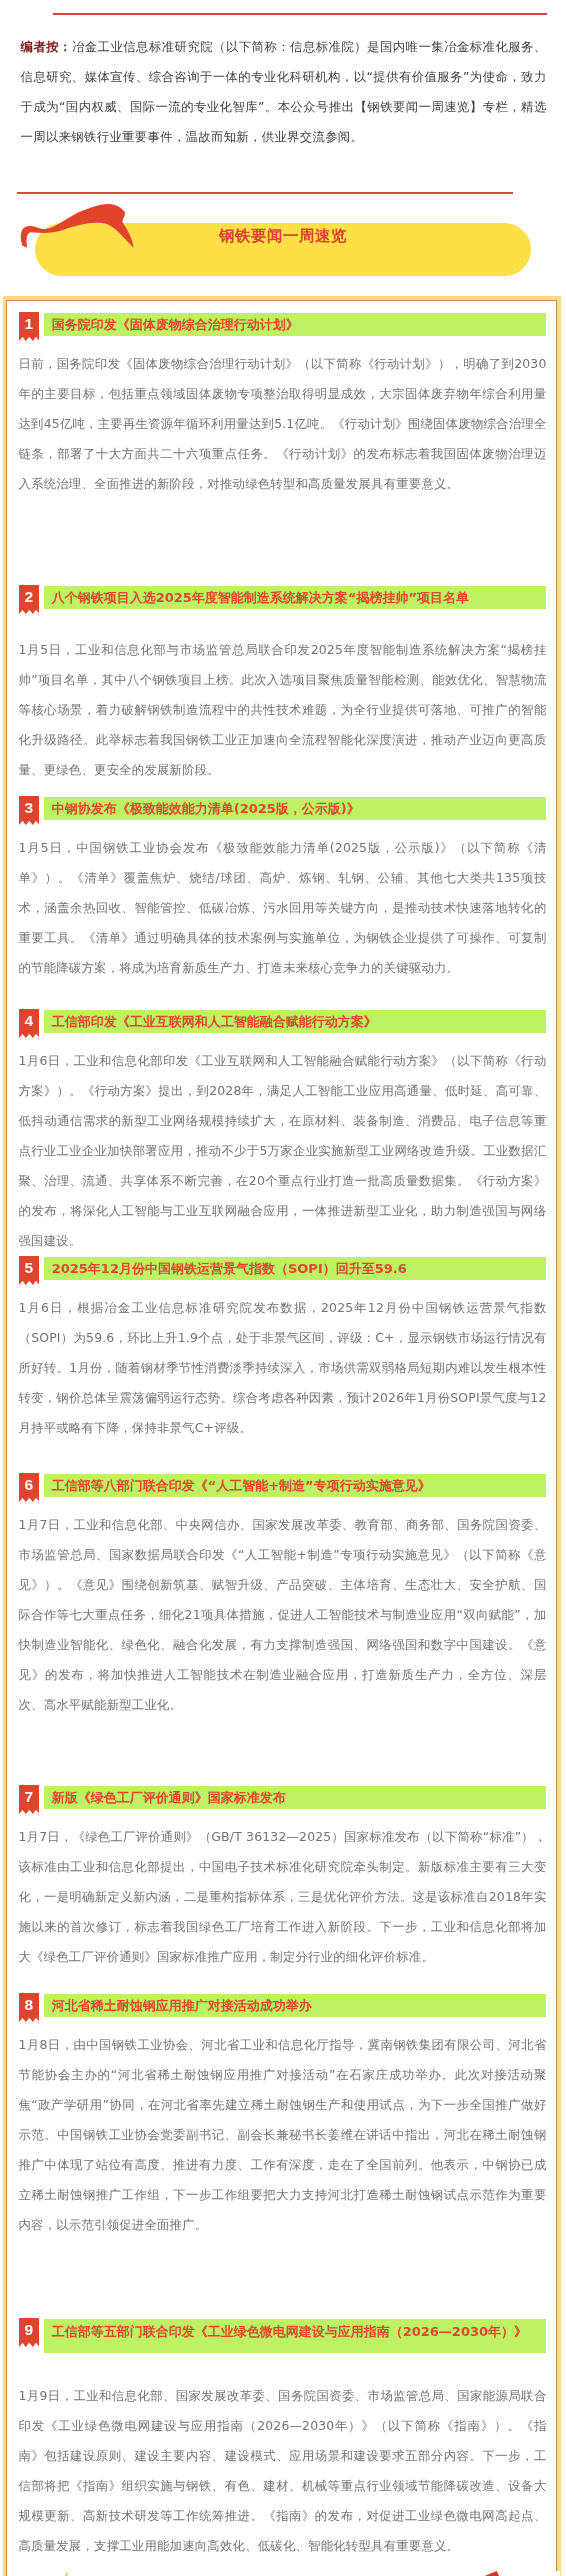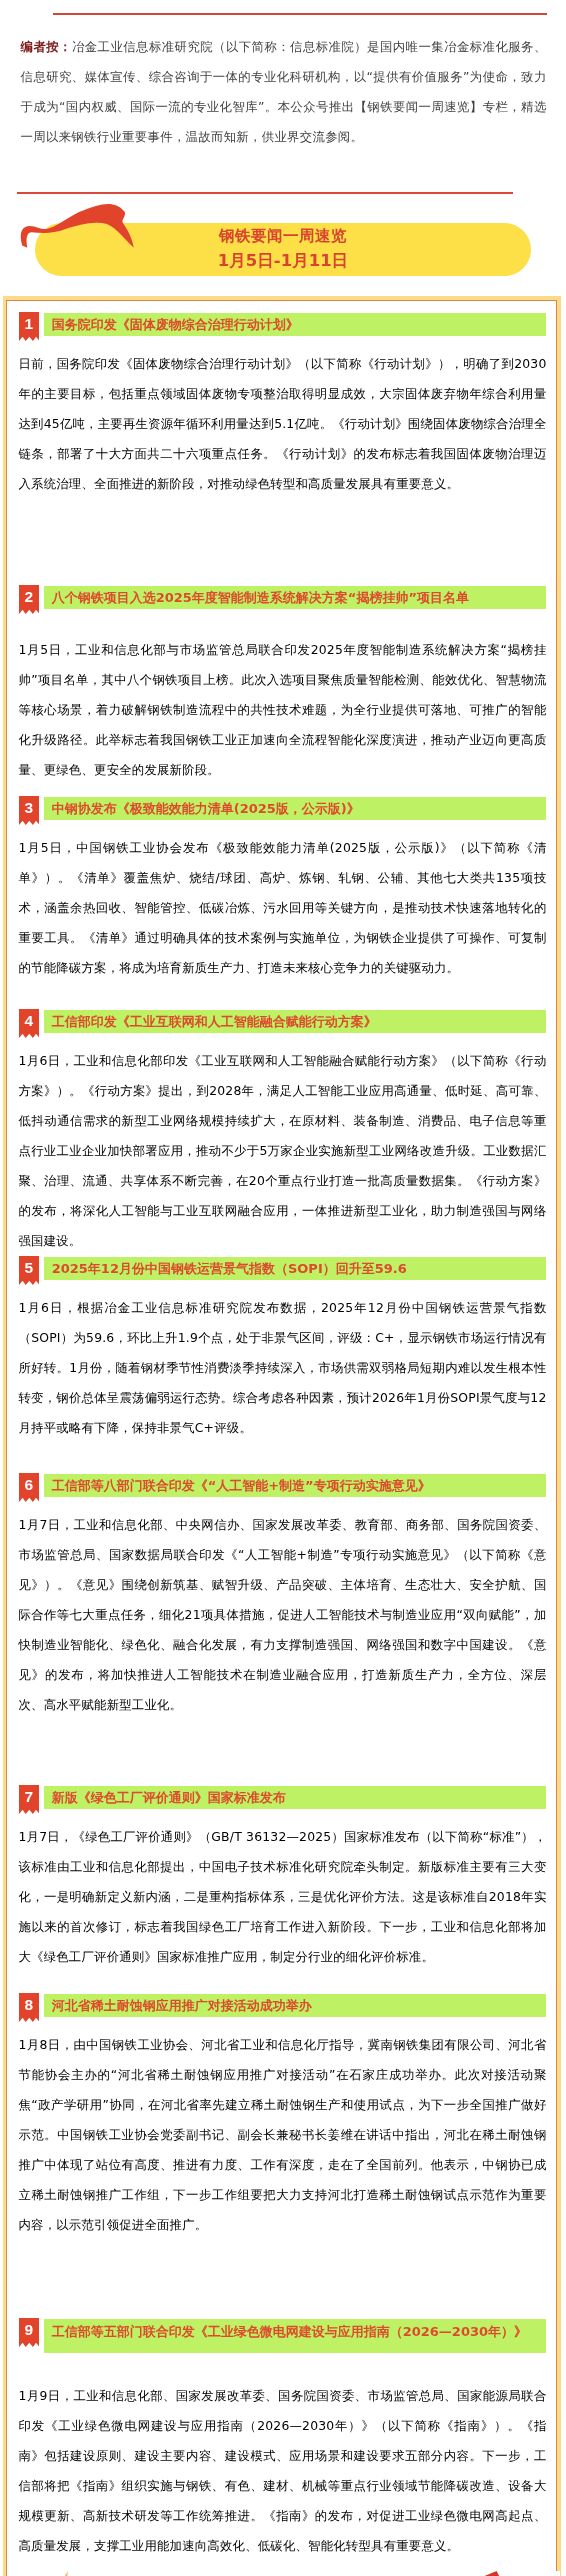--- a/index.html
+++ b/index.html
@@ -19,38 +19,37 @@
   .frame-inner { position: absolute; left: 3.6px; top: 3.6px; right: 3.6px; bottom: 2.1px; background: #ffffff;
                  border: 0.5px solid #d9884a; }
   .content { position: absolute; left: 0; top: 0; width: 567px; }
   .news { position: absolute; left: 18.5px; width: 528px; }
   .badge { position: absolute; left: 0; top: 0; width: 20.6px; height: 29px; }
   .badge .num { position: absolute; left: 0; top: 0; width: 20.6px; height: 21.6px; line-height: 23px;
                 text-align: center; color: #ffffff; font-weight: bold; font-size: 15.5px;
                 font-family: "Liberation Sans", sans-serif; }
   .head { position: absolute; left: 25px; top: 0.5px; width: 502px; background: #bef264;
           font-size: 13px; font-weight: bold; color: #de4a2e; line-height: 23px; padding: 0 8.2px; box-sizing: border-box; }
-  .body { position: absolute; left: 0; width: 528px; font-size: 12.4px; line-height: 30px; color: #000000;
+  .body { position: absolute; left: 0; width: 528px; font-size: 12.4px; line-height: 30px; color: #737373;
           text-align: justify; letter-spacing: 0.2px; }
   .illus { position: absolute; left: 6.7px; top: 2571px; width: 553px; height: 167px; overflow: hidden; }
 </style>
 </head>
 <body>
 
 <div class="top-rule"></div>
 
 <div class="editor-note">
   <span class="lead">编者按：</span><span>冶金工业信息标准研究院（以下简称：信息标准院）是国内唯一集冶金标准化服务、信息研究、媒体宣传、综合咨询于一体的专业化科研机构，以“提供有价值服务”为使命，致力于成为“国内权威、国际一流的专业化智库”。本公众号推出【钢铁要闻一周速览】专栏，精选一周以来钢铁行业重要事件，温故而知新，供业界交流参阅。</span>
 </div>
 
 <div class="sep-rule"></div>
 
 <div class="banner">
   <div class="t1">钢铁要闻一周速览</div>
-  <div class="t2">1月5日-1月11日</div>
 </div>
 <svg class="ribbon" viewBox="0 0 240 120">
   <path d="M12 96 C2 60, 20 52, 44 62 C70 72, 96 40, 130 28 C160 16, 190 6, 210 30 C214 36, 206 44, 206 50 C210 60, 222 70, 228 100 C212 86, 196 62, 176 54 C150 48, 120 56, 96 64 C70 74, 48 72, 30 70 C22 70, 18 80, 22 100 Z" fill="#e2432b"></path>
 </svg>
 
 <div class="frame">
   <div class="frame-inner"></div>
 </div>
 
 <div class="content">

